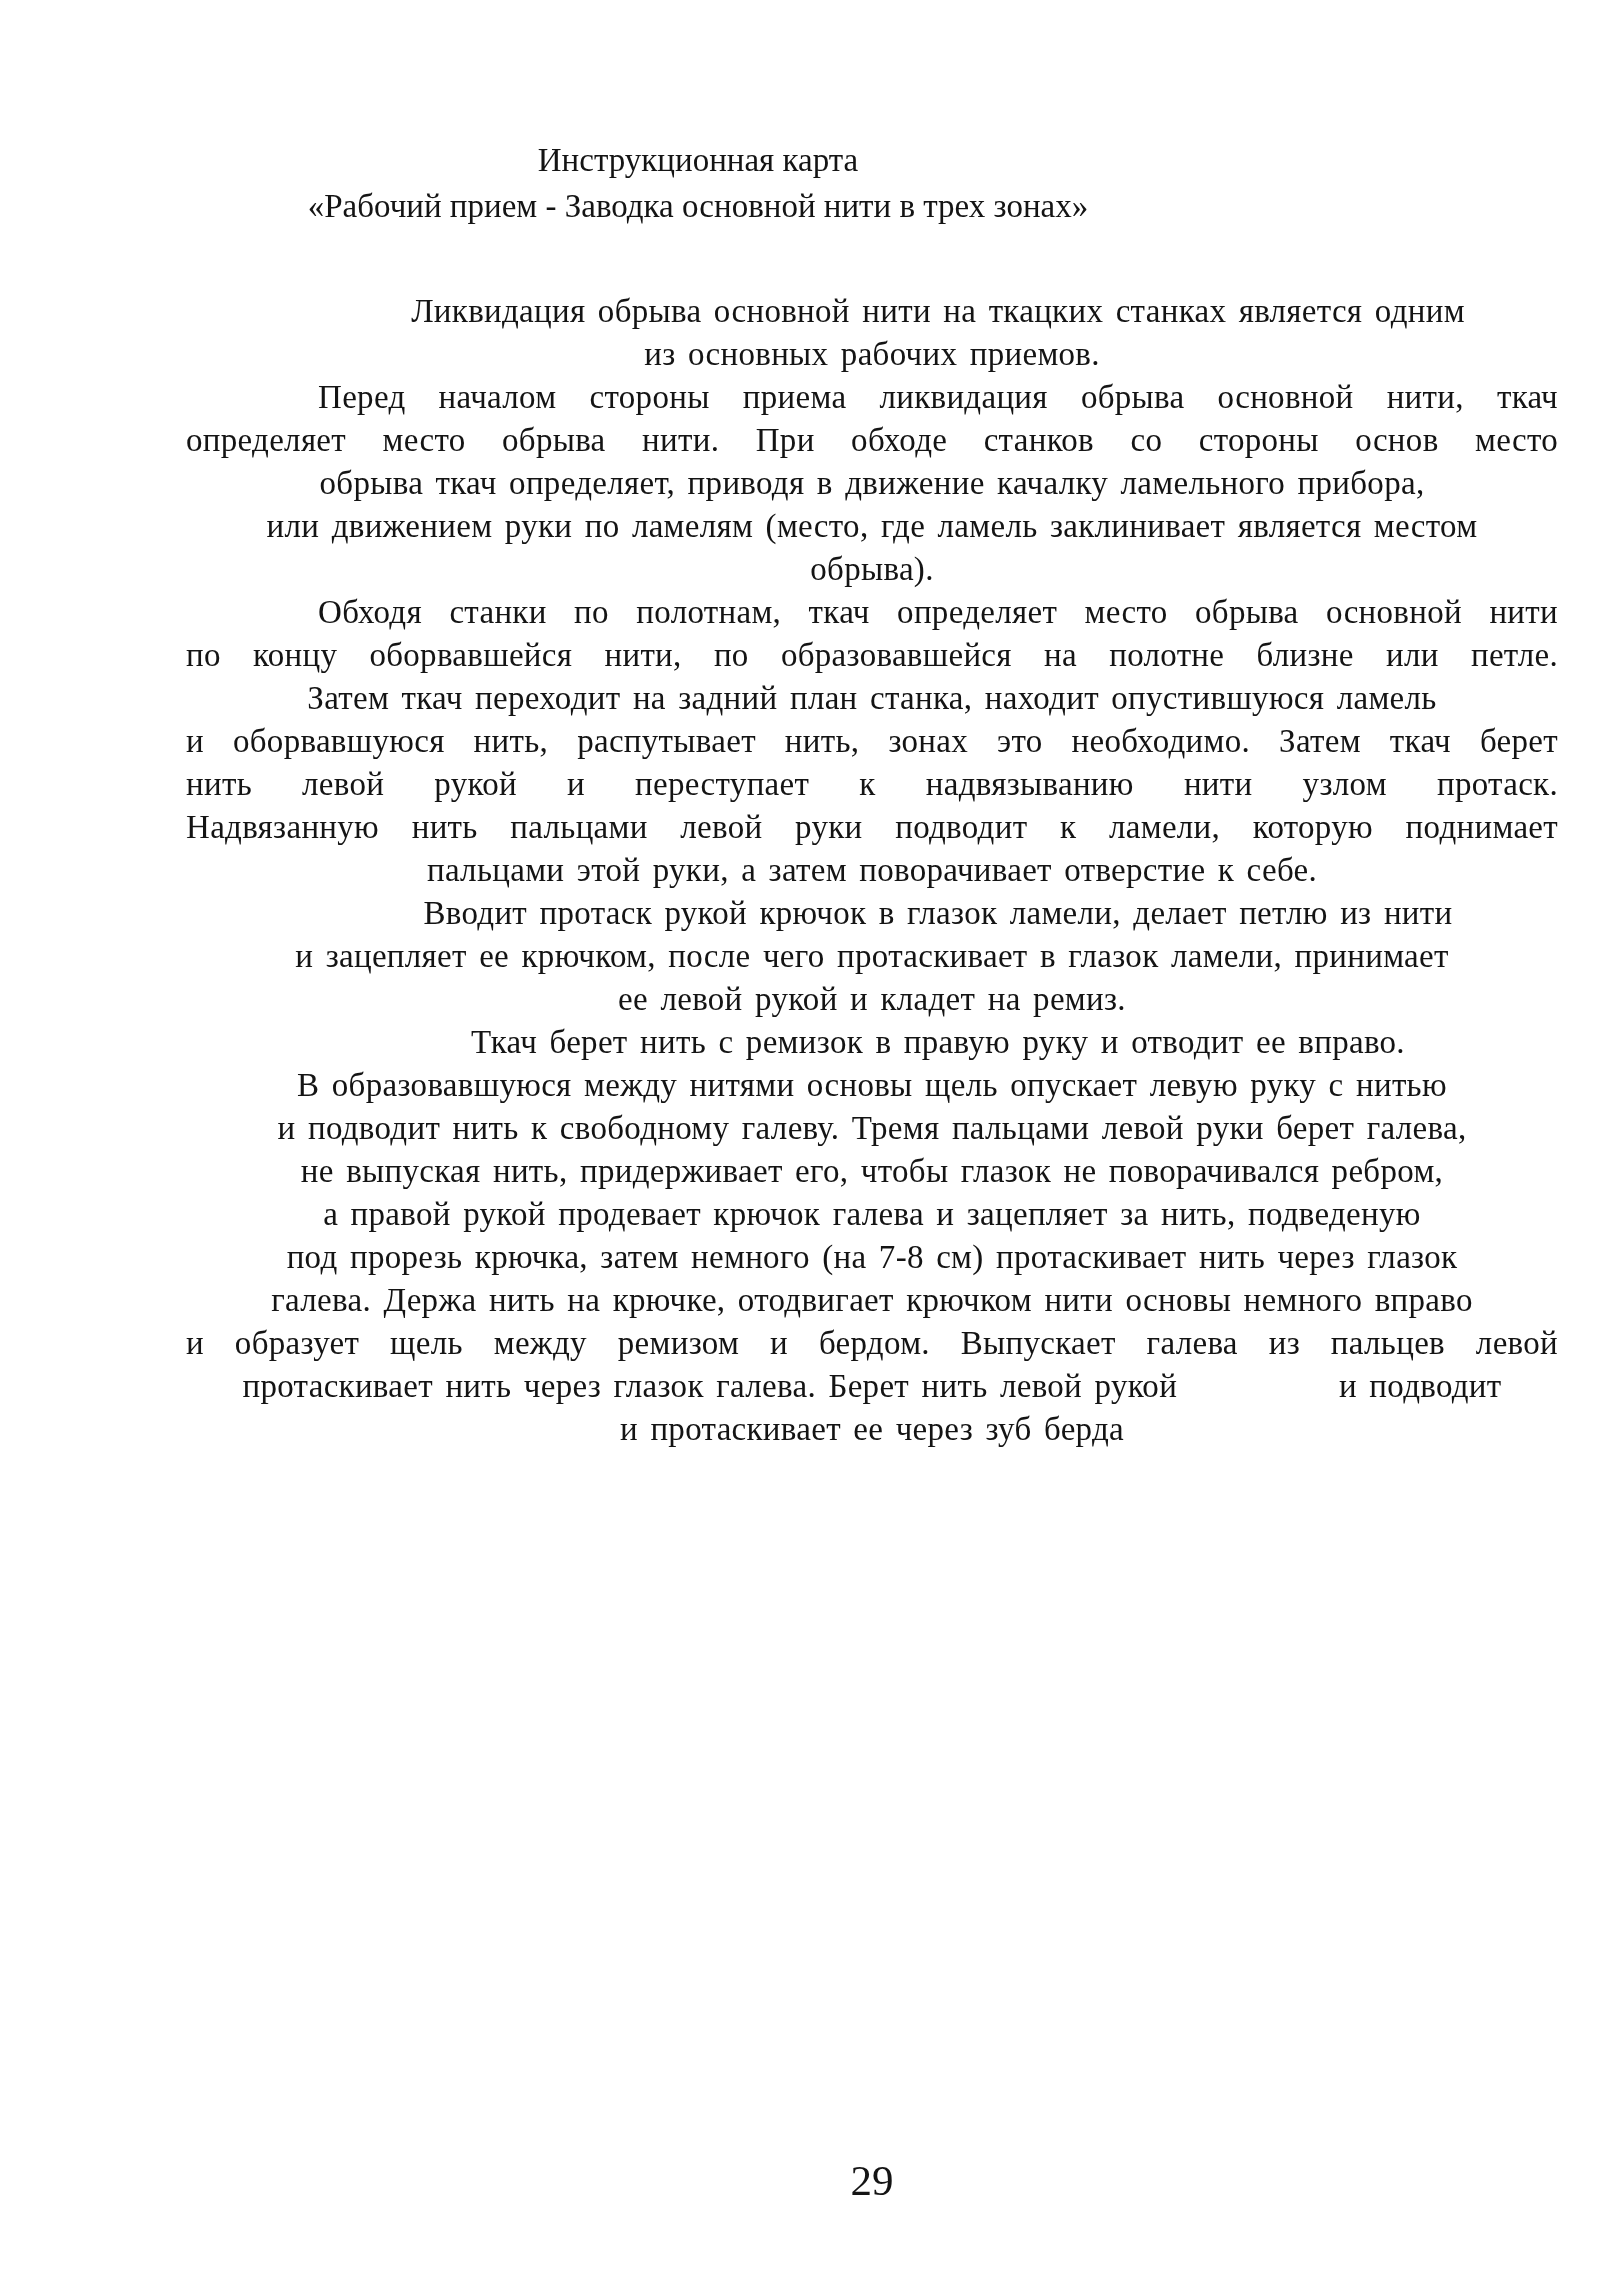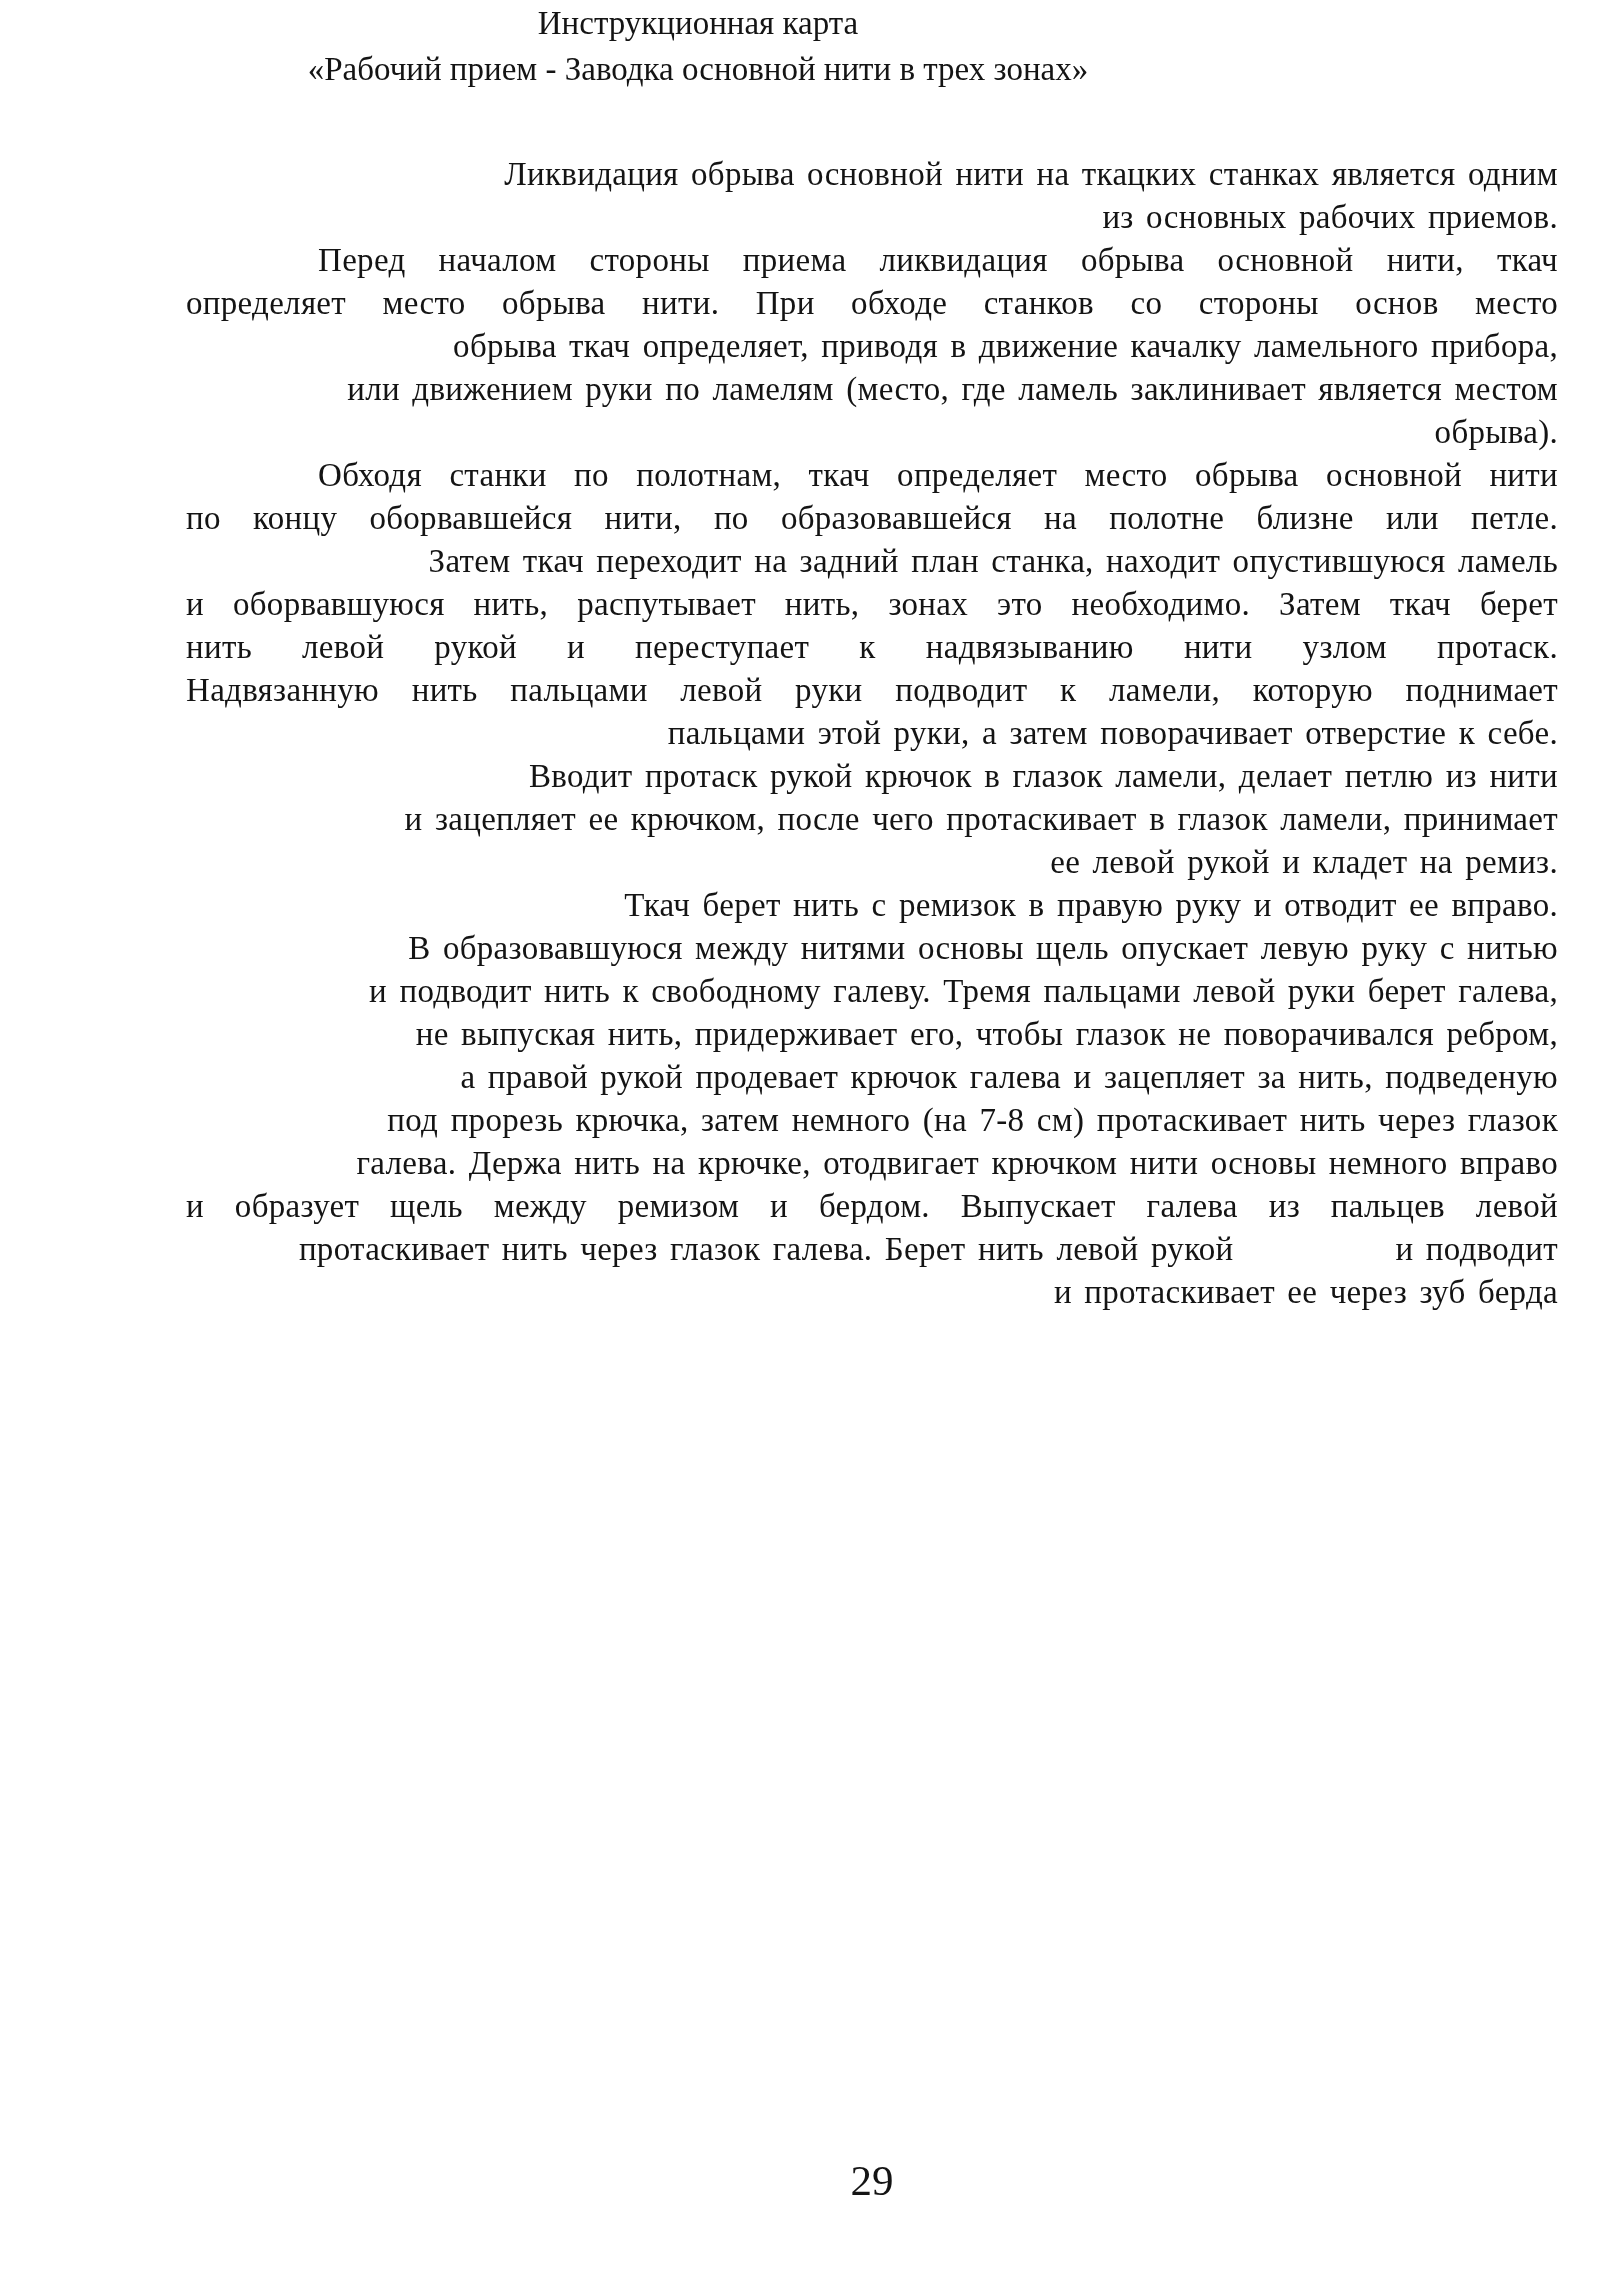--- a/index.html
+++ b/index.html
@@ -10,41 +10,42 @@
   .page {
     position: relative;
     width: 1621px;
     height: 2293px;
     background: #ffffff;
     color: #141414;
     font-family: "Liberation Serif", "DejaVu Serif", serif;
     font-size: 33px;
     overflow: hidden;
     box-sizing: border-box;
+    padding-top: 137px;
   }
   .title-block {
     width: 1024px;
     margin-left: 186px;
     text-align: center;
     line-height: 46px;
   }
   .title-line {
     white-space: nowrap;
   }
   .doc-body {
     margin-top: 61px;
     margin-left: 186px;
     width: 1372px;
     line-height: 43px;
     letter-spacing: 0.3px;
     word-spacing: 3.9px;
   }
   .line {
     min-height: 43px;
-    text-align: right;
+    text-align: center;
     white-space: nowrap;
   }
   .line.j {
     white-space: normal;
     text-align: justify;
     text-align-last: justify;
   }
   .line.ind {
     text-indent: 132px;
   }

